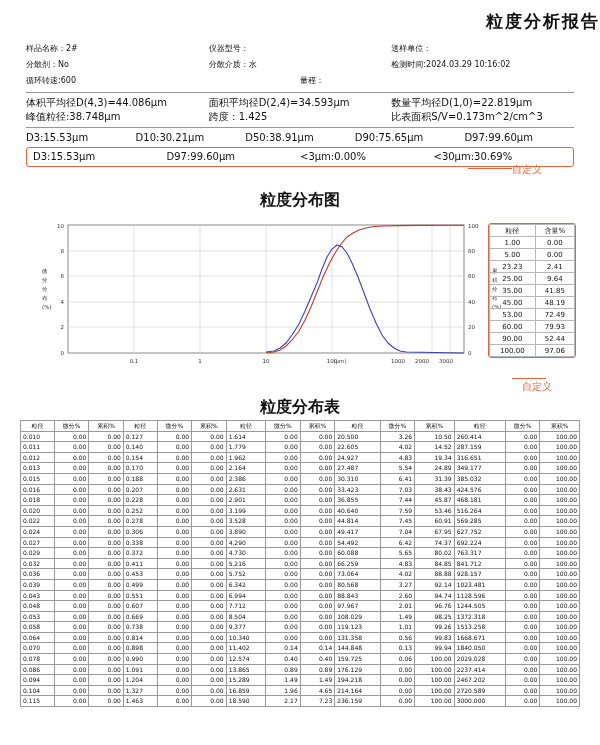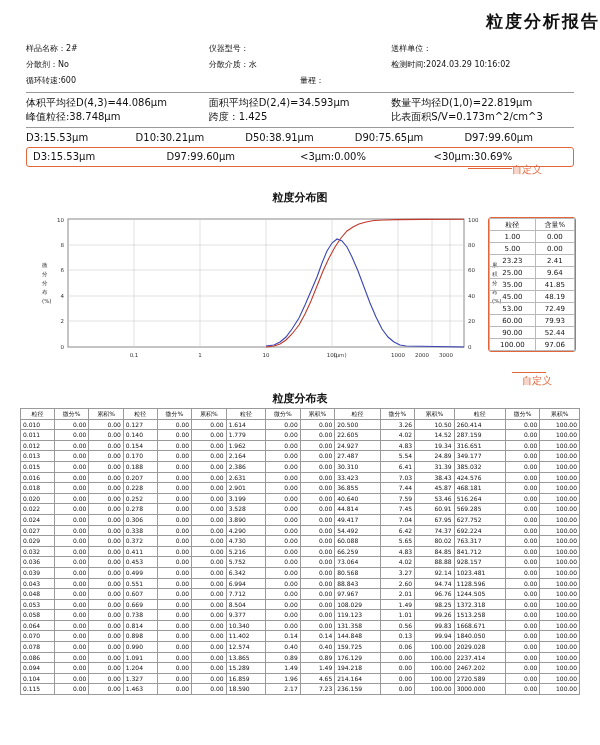--- a/index.html
+++ b/index.html
@@ -65,21 +65,21 @@
     font-size: 10px;
     color: #e2663c;
     font-family: "DejaVu Sans", sans-serif;
   }
   .callout-line {
     position: absolute;
     border-top: 1px solid #e2663c;
   }
   .sectitle {
     text-align: center;
-    font-size: 11px;
+    font-size: 16px;
     font-weight: bold;
     margin: 9px 0 2px 0;
     font-family: "DejaVu Sans", sans-serif;
   }
   
   .chart-wrap {
     position: relative;
     margin: 0 22px;
     height: 175px;
   }

